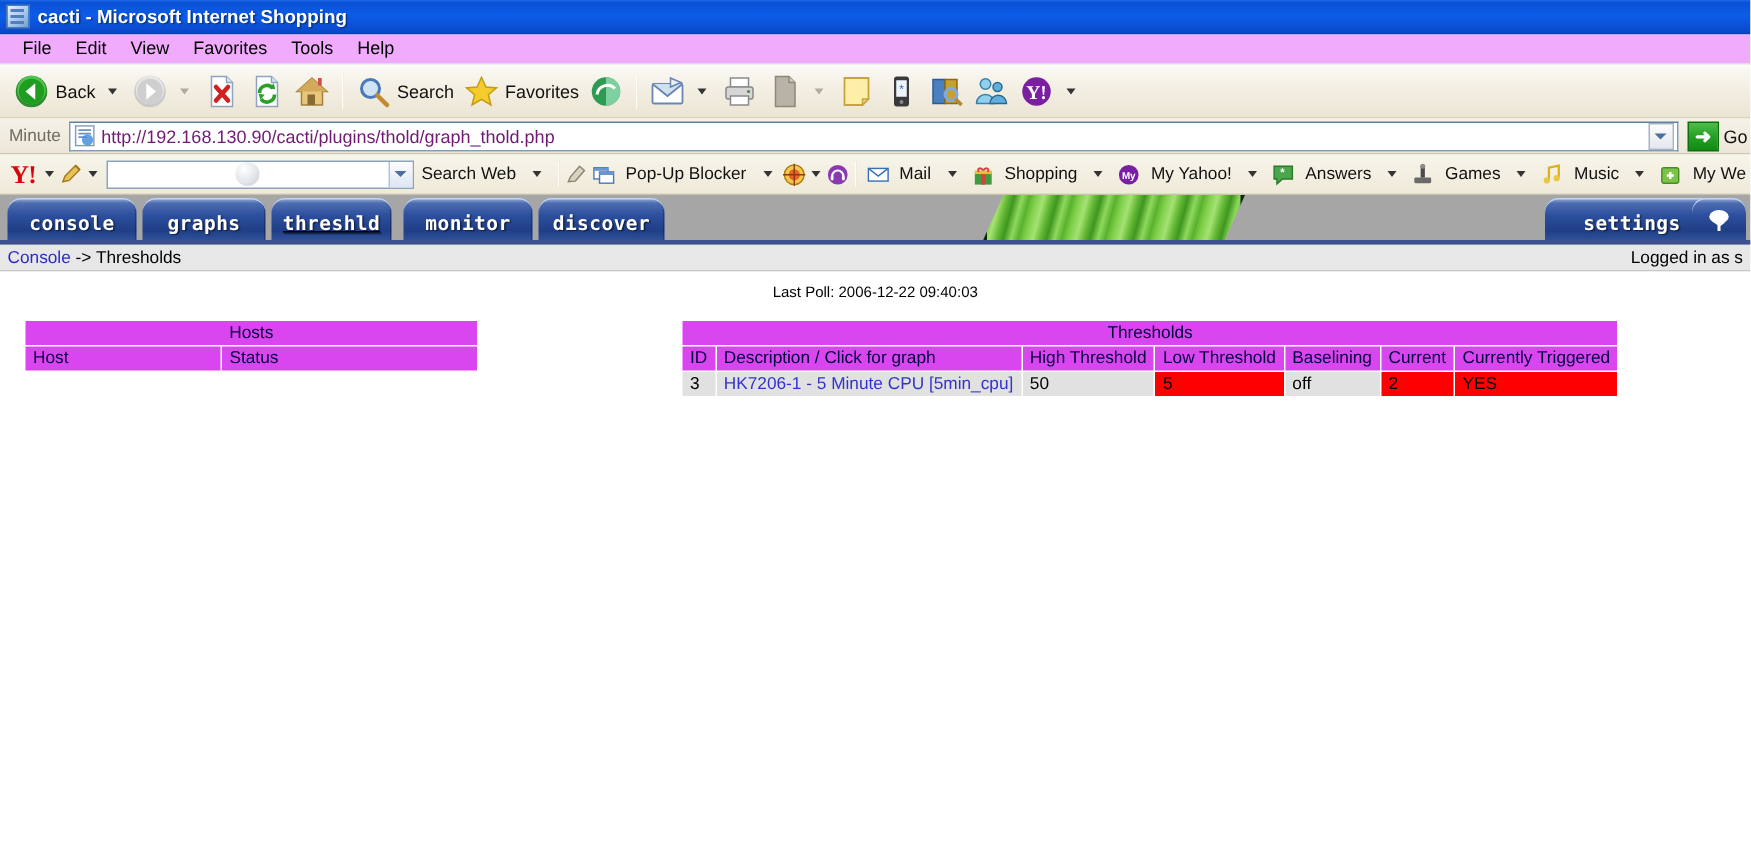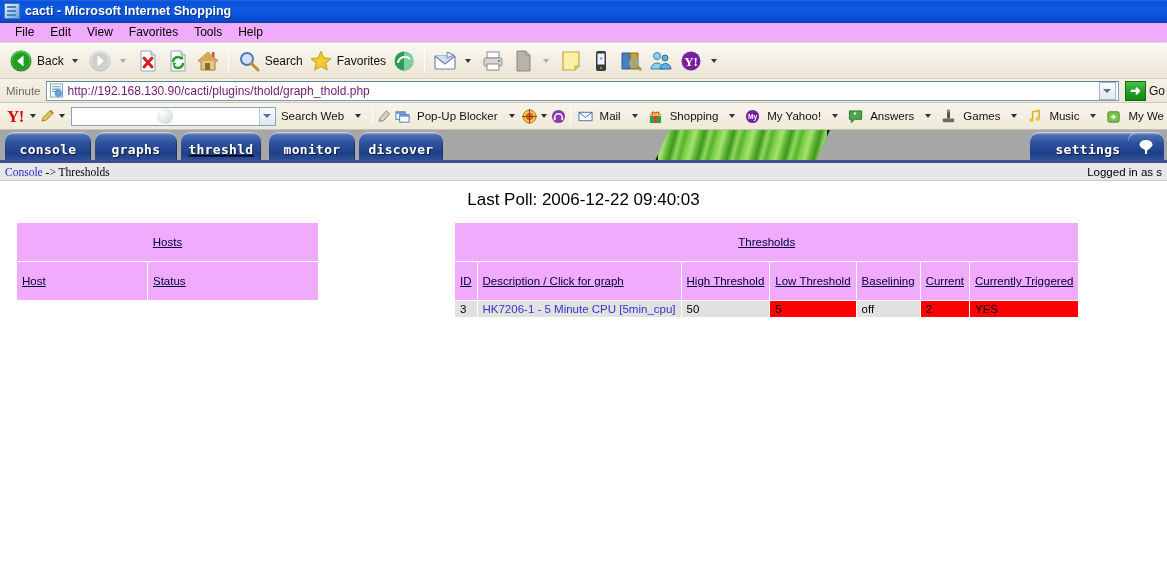--- a/index.html
+++ b/index.html
@@ -227,48 +227,47 @@
   .breadcrumb {
     height: 18px;
     background: #e7e7e7;
     display: flex; align-items: center;
     padding: 0 5px;
     font-size: 11.5px; color: #000;
     border-bottom: 1px solid #c8c8c8;
     justify-content: space-between;
   }
   .bc-left a { color: #2b2bc8; text-decoration: none; }
-  .bc-left { white-space: nowrap; font-family: Liberation Serif, serif; }
+  .bc-left { white-space: nowrap; }
   .bc-right { white-space: nowrap; font-size: 11.5px; color: #000;
               overflow: hidden; max-width: 120px; }
 
   
   .page {
     background: #ffffff;
     height: 365px;
     position: relative;
     padding-top: 0;
   }
   .lastpoll {
     text-align: center;
-    font-size: 17px; color: #000;
+    font-size: 10px; color: #000;
     padding: 9px 0 12px 0;
     font-family: "Liberation Sans", sans-serif;
   }
   .tables-row { display: flex; align-items: flex-start; padding: 0 16px; }
 
   table.cacti { border-collapse: separate; border-spacing: 1px; }
   table.cacti th {
-    background: #f0abfc;
+    background: #d946ef;
     color: #000040;
     font-size: 11.5px; font-weight: normal;
     text-align: left;
-    padding: 13px 5px;
+    padding: 2px 5px;
     white-space: nowrap;
-    text-decoration: underline;
   }
   table.cacti th.center { text-align: center; }
   table.cacti td {
     background: #e1e1e1;
     font-size: 11.5px; color: #000;
     padding: 2px 5px;
     white-space: nowrap;
   }
   td.alert { background: #ff0000 !important; color: #101010; }
   a.desc { color: #3333cc; text-decoration: none; }

